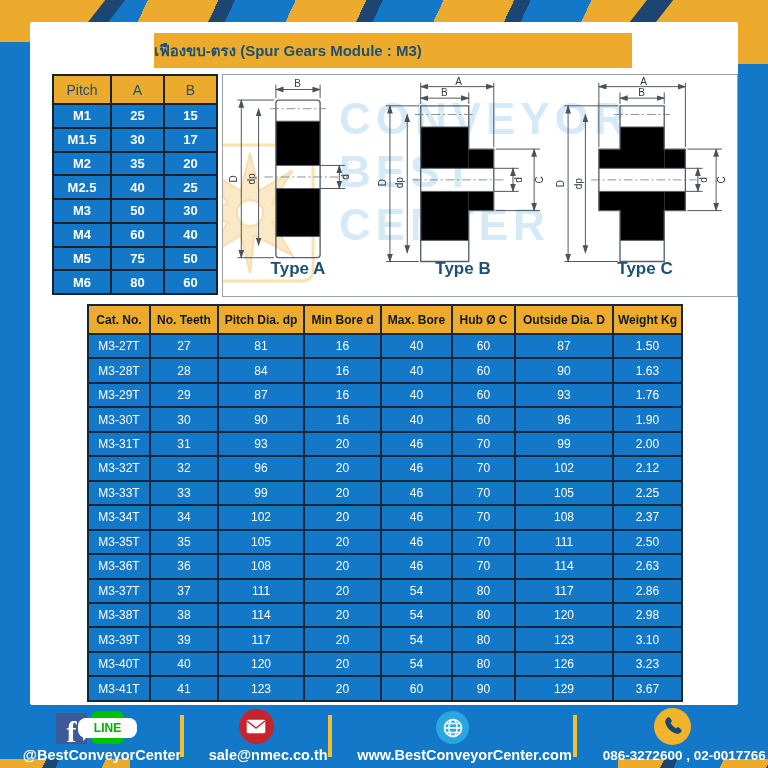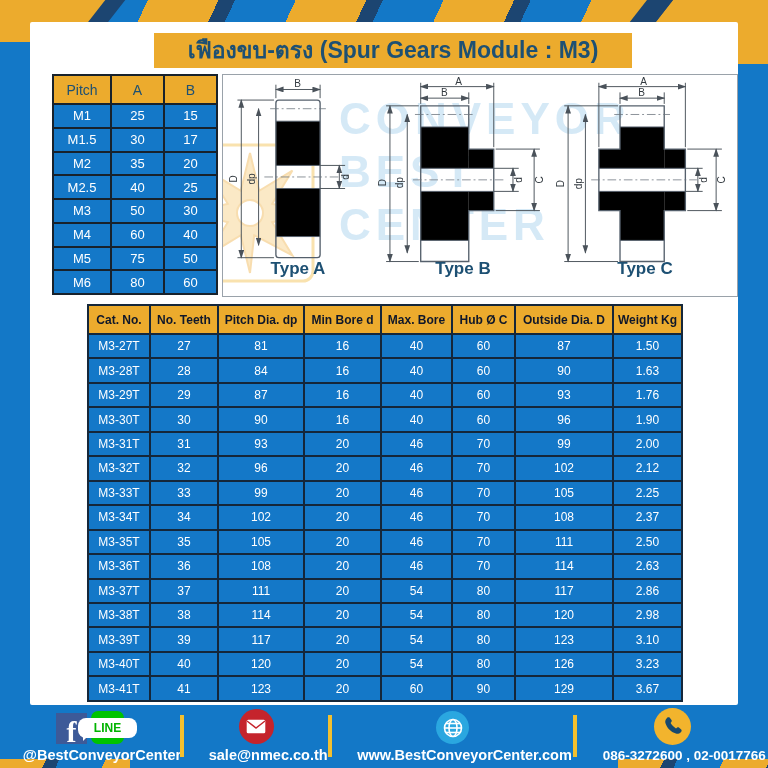--- a/index.html
+++ b/index.html
@@ -16,27 +16,27 @@
   .navy-right{top:0;right:120px;width:26px;height:64px;background:#1c4571;}
   .corner-stripe{position:absolute;bottom:0;height:9px;z-index:1;
     background:repeating-linear-gradient(115deg,#ecab2d 0 42px,#1c4571 42px 54px,#1378c7 54px 96px);}
   .corner-bl{left:0;width:130px;}
   .corner-br{right:0;width:150px;}
 
   
   .panel{position:absolute;left:30px;top:22px;width:708px;height:683px;background:#ffffff;z-index:2;border-radius:2px;}
 
   .title-bar{position:absolute;left:124px;top:11px;width:478px;height:35px;background:#ecab2d;
-    color:#1d5073;font-weight:bold;font-size:23px;line-height:35px;text-align:center;white-space:nowrap;}
+    color:#1d5073;font-weight:bold;font-size:15px;line-height:35px;text-align:left;white-space:nowrap;}
 
   
   .pitch-table{position:absolute;left:22px;top:52px;width:164px;height:221px;border-collapse:collapse;
     table-layout:fixed;text-align:center;}
   .pitch-table th{background:#ecab2d;color:#1d5073;font-size:14px;font-weight:normal;border:2px solid #18222c;height:25px;}
-  .pitch-table td{background:#1478c8;color:#ffffff;font-size:13px;border:2px solid #18222c;}
+  .pitch-table td{background:#1478c8;color:#ffffff;font-size:13px;border:2px solid #18222c;font-weight:bold;}
 
   
   .drawings{position:absolute;left:192px;top:52px;width:514px;height:221px;border:1px solid #9aa2aa;background:#fff;overflow:hidden;}
   .wm-text{position:absolute;left:116px;top:18px;z-index:0;color:#cbe4f5;font-size:44px;font-weight:bold;
     letter-spacing:5px;line-height:1.2;opacity:.8;user-select:none;}
   .wm-gear{position:absolute;left:-48px;top:58px;z-index:0;opacity:.38;}
   .types-row{position:absolute;left:0;top:0;width:514px;height:221px;display:flex;z-index:1;}
   .type-col{position:relative;height:100%;display:flex;justify-content:center;}
   .type-col svg{margin-top:2px;}
   .col-a{width:150px;}.col-b{width:180px;}.col-c{width:184px;}

